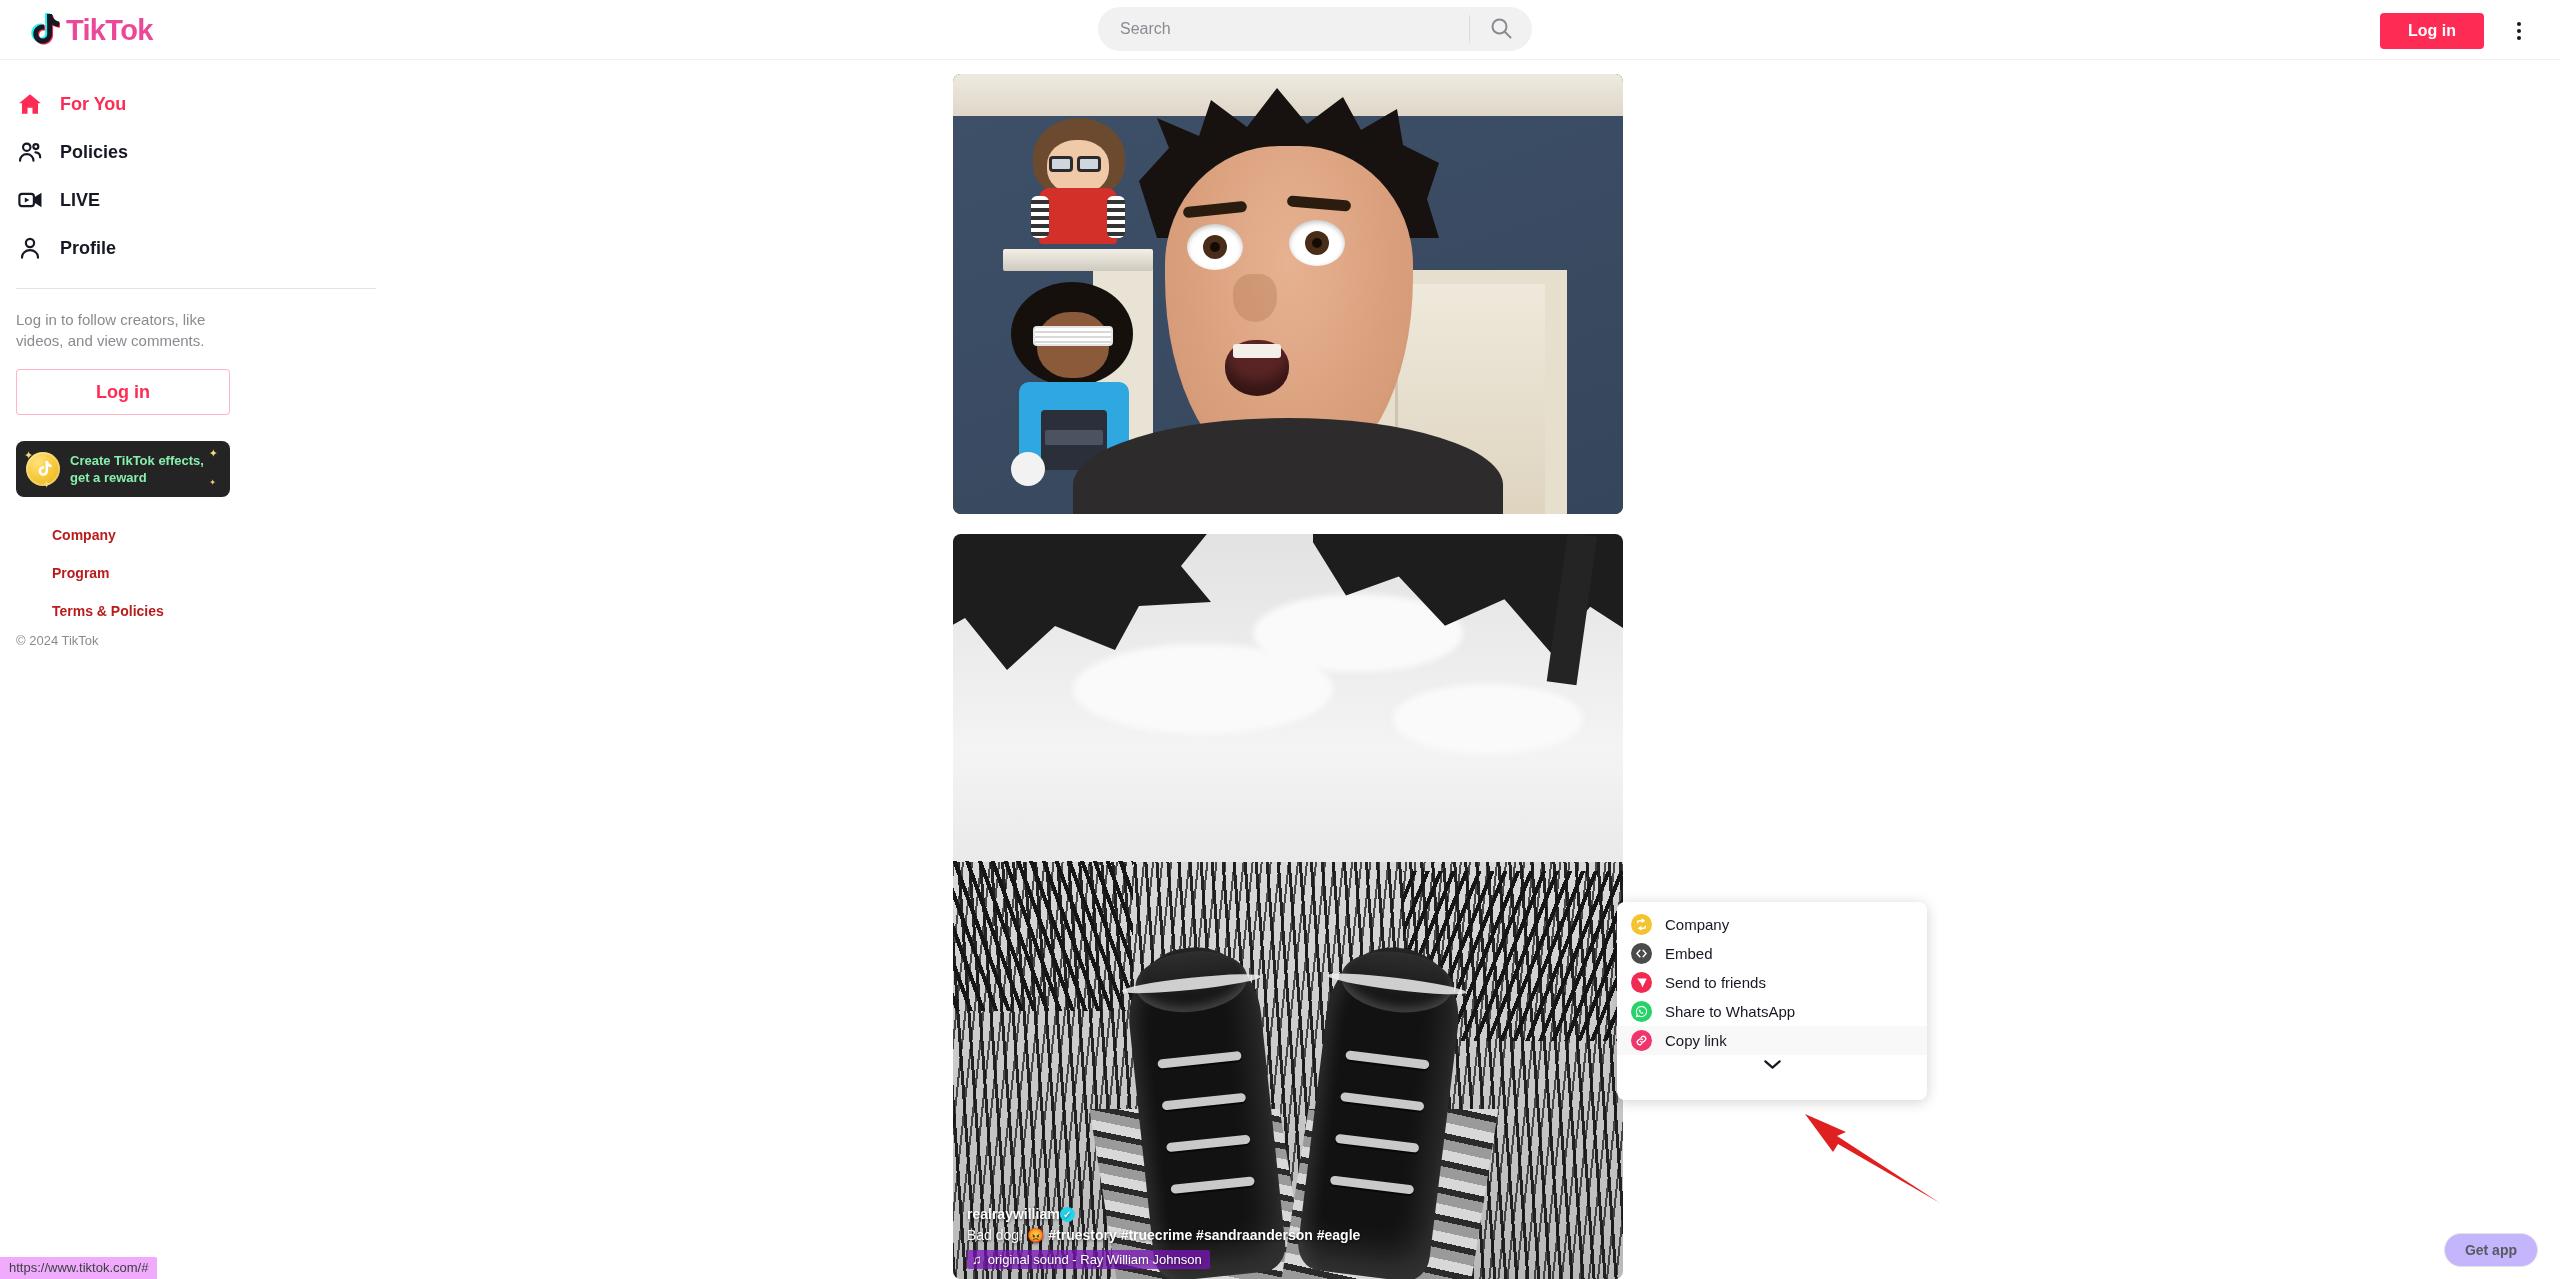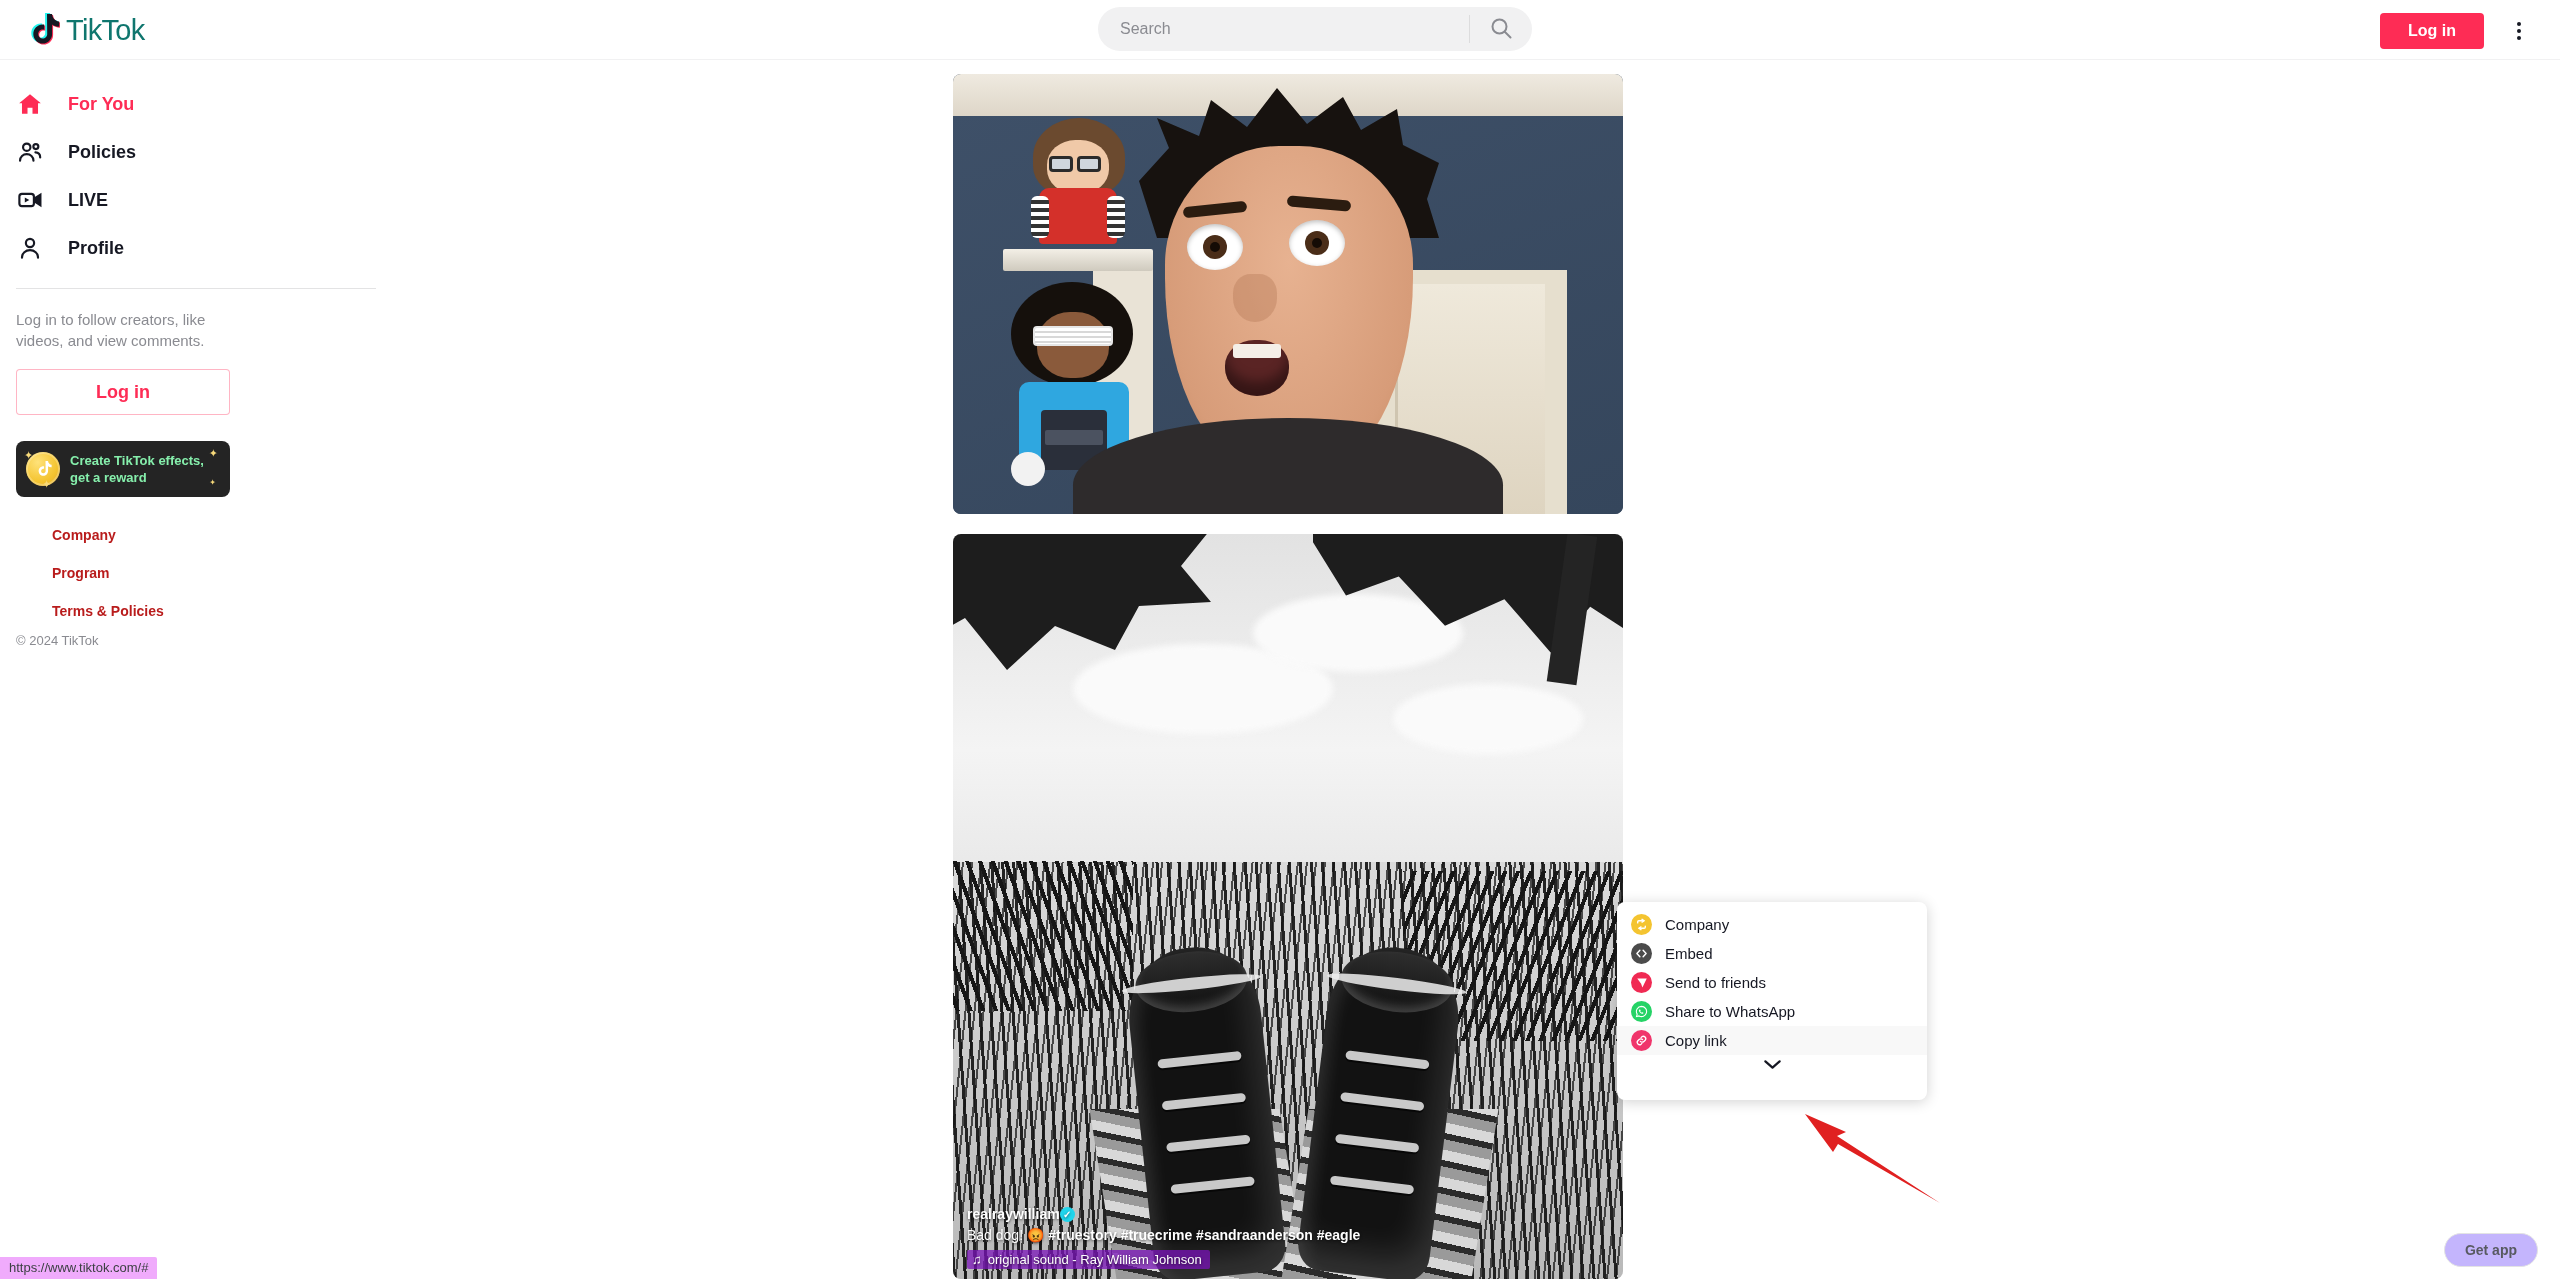--- a/index.html
+++ b/index.html
@@ -20,22 +20,22 @@
     display: flex; align-items: center;
     z-index: 50;
   }
   .logo-wrap {
     position: absolute; left: 26px; top: 12px;
     display: flex; align-items: center; gap: 6px;
     cursor: pointer;
   }
   .logo-note { width: 34px; height: 36px; position: relative; }
   .logo-text {
-    font-size: 29px; font-weight: normal; letter-spacing: -0.7px;
-    color: #0f766e; line-height: 36px;
+    font-size: 29px; font-weight: bold; letter-spacing: -0.7px;
+    color: #ec4899; line-height: 36px;
   }
 
   .search-wrap {
     position: absolute; left: 1098px; top: 7px;
     width: 434px; height: 44px;
     background: #f1f1f2; border-radius: 92px;
     display: flex; align-items: center;
   }
   .search-input {
     flex: 1; border: none; outline: none; background: transparent;
@@ -72,21 +72,21 @@
   
   .sidebar {
     position: absolute; left: 0; top: 60px;
     width: 392px; height: 1219px;
     background: #fff;
     padding: 8px 0 0 0;
     overflow: hidden;
   }
   .nav-list { padding: 12px 0 0 0; }
   .nav-item {
-    display: flex; align-items: center; gap: 22px;
+    display: flex; align-items: center; gap: 14px;
     height: 48px; padding-left: 14px;
     cursor: pointer; text-decoration: none;
   }
   .nav-item .nav-label {
     font-size: 18px; font-weight: bold; color: #161823;
     white-space: nowrap;
   }
   .nav-item.active .nav-label { color: #fe2c55; }
   .nav-icon { width: 32px; height: 32px; display: flex; align-items: center; justify-content: center; flex: none; }
 

